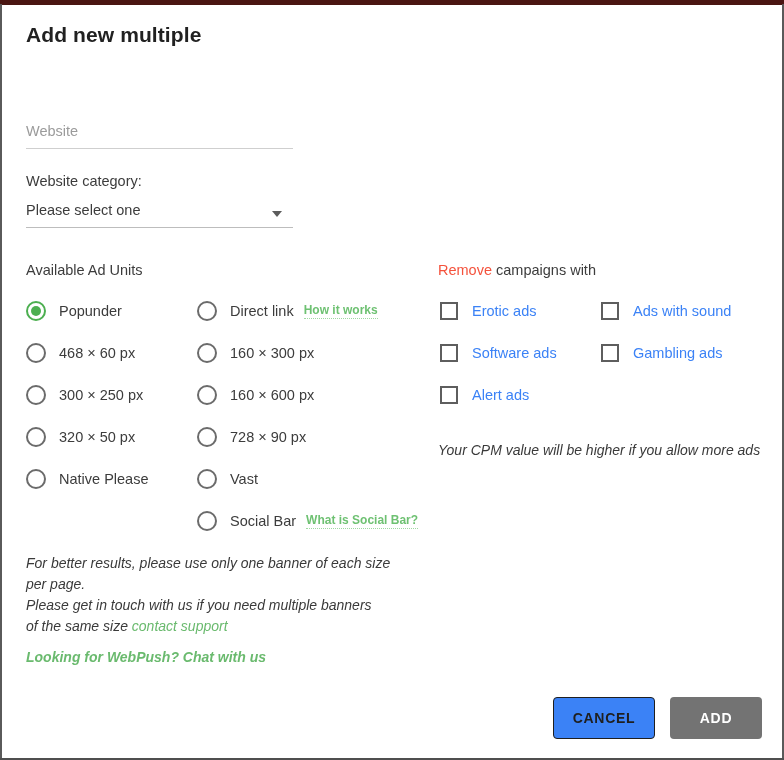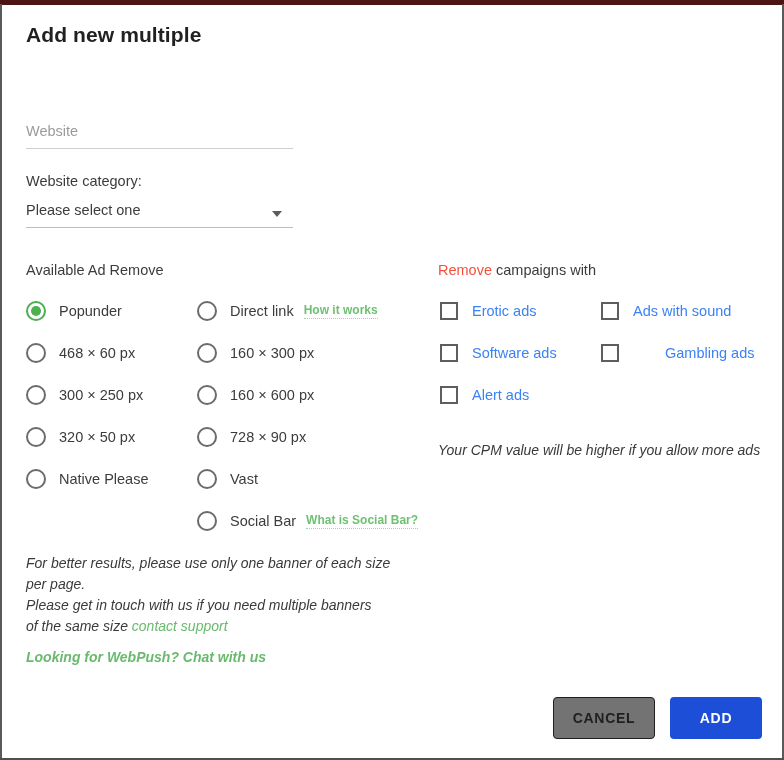--- a/index.html
+++ b/index.html
@@ -188,35 +188,35 @@
     cursor: pointer;
   }
 
   
   .btn-cancel {
     position: absolute;
     left: 551px; top: 692px;
     width: 102px; height: 42px;
     border: 1px solid #1f1f1f;
     border-radius: 4px;
-    background: #737373;
+    background: #3b82f6;
     font-family: "Liberation Sans", sans-serif;
     font-size: 14px;
     font-weight: bold;
     letter-spacing: 0.7px;
     color: #1f1f1f;
     cursor: pointer;
   }
   .btn-add {
     position: absolute;
     left: 668px; top: 692px;
     width: 92px; height: 42px;
     border: none;
     border-radius: 4px;
-    background: #1d4ed8;
+    background: #737373;
     font-family: "Liberation Sans", sans-serif;
     font-size: 14px;
     font-weight: bold;
     letter-spacing: 0.7px;
     color: #ffffff;
     cursor: pointer;
   }
 </style>
 </head>
 <body>
@@ -234,21 +234,21 @@
       <div class="rule"></div>
     </div>
 
     <div class="cat-label">Website category:</div>
     <div class="field-select">
       <span class="val">Please select one</span>
       <div class="rule"></div>
       <span class="caret"></span>
     </div>
 
-    <div class="sec-head left">Available Ad Remove</div>
+    <div class="sec-head left">Available Ad Units</div>
     <div class="sec-head right">
       <span class="accent">Remove</span><span> campaigns with</span>
     </div>
 
     <div class="opt" style="left:24px; top:294px;">
       <span class="radio sel"></span>
       <span class="opt-label">Popunder</span>
     </div>
     <div class="opt" style="left:24px; top:336px;">
       <span class="radio"></span>
@@ -303,21 +303,21 @@
       <span class="cb-label">Software ads</span>
     </div>
     <div class="opt" style="left:438px; top:378px;">
       <span class="cbox"></span>
       <span class="cb-label">Alert ads</span>
     </div>
     <div class="opt" style="left:599px; top:294px;">
       <span class="cbox"></span>
       <span class="cb-label">Ads with sound</span>
     </div>
-    <div class="opt" style="left:599px; top:336px;gap:32px;">
+    <div class="opt" style="left:599px; top:336px;">
       <span class="cbox"></span>
       <span class="cb-label">Gambling ads</span>
     </div>
 
     <div class="note cpm">Your CPM value will be higher if you allow more ads</div>
 
     <div class="note block">
       <span>For better results, please use only one banner of each size</span><br>
       <span>per page.</span><br>
       <span>Please get in touch with us if you need multiple banners</span><br>

